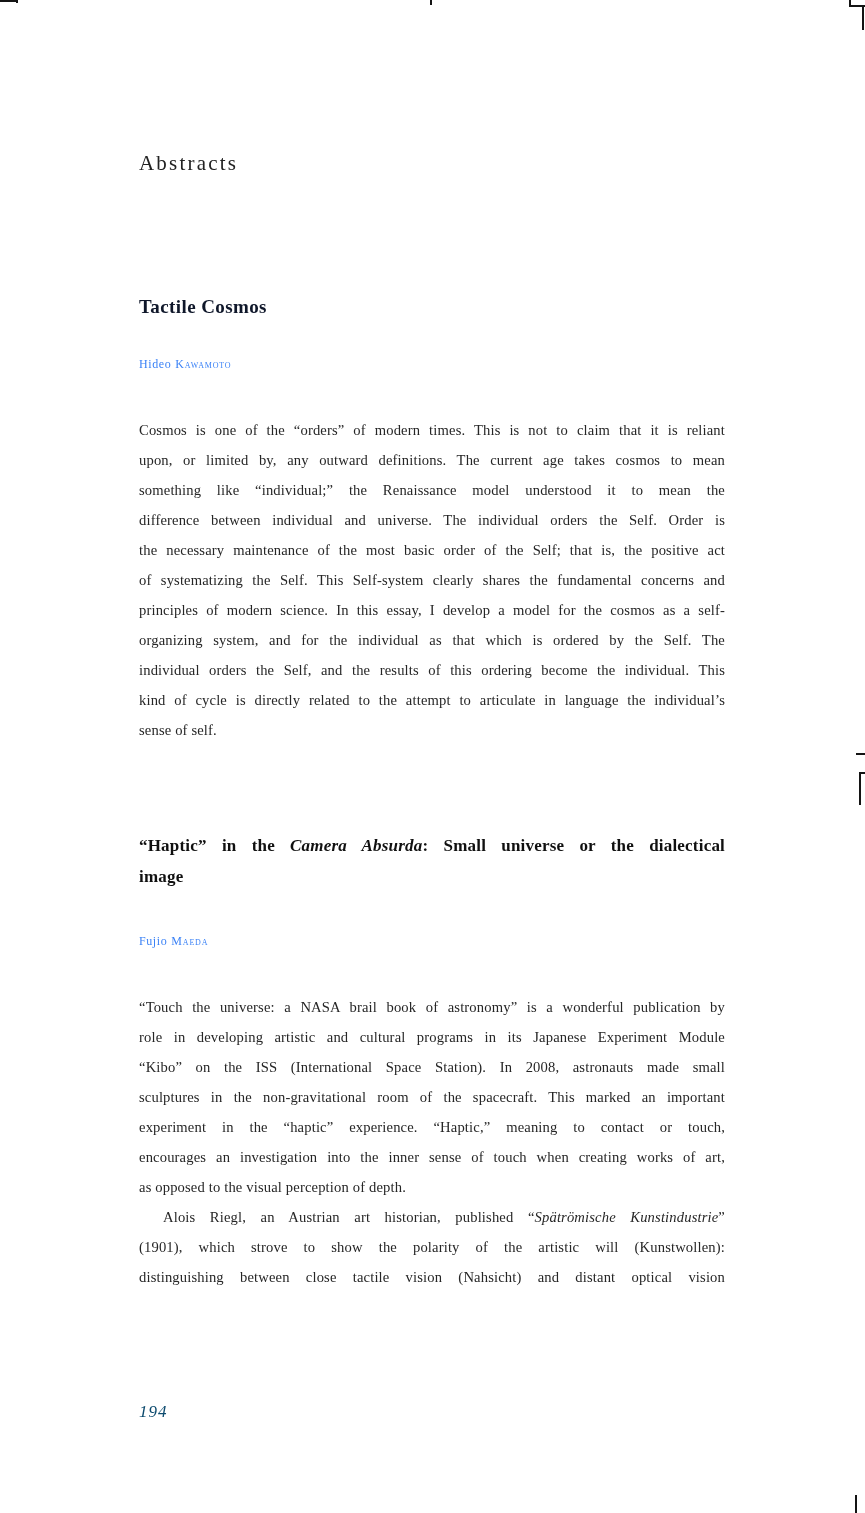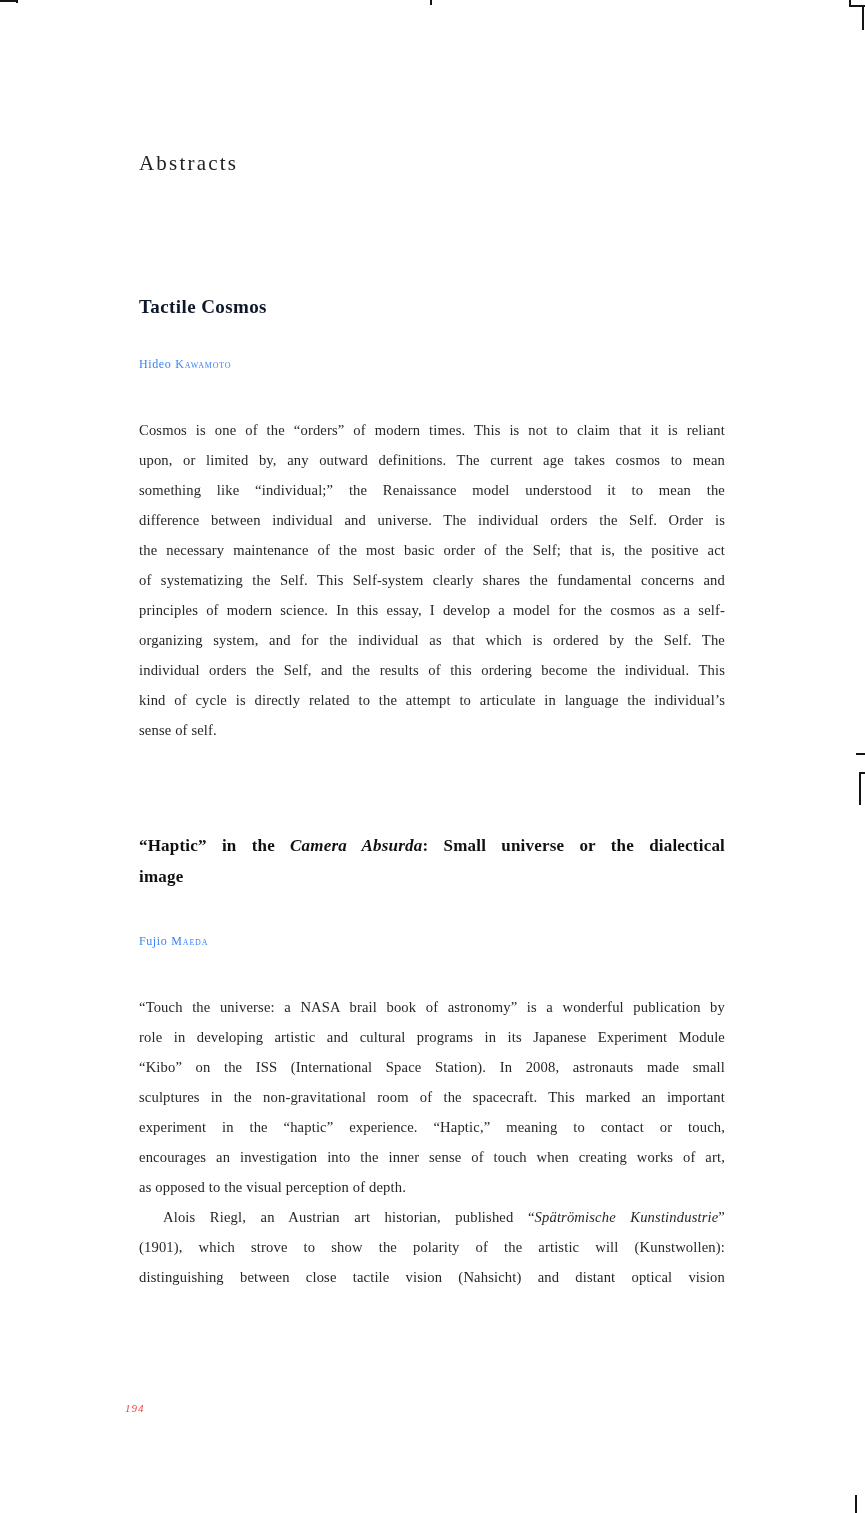--- a/index.html
+++ b/index.html
@@ -63,25 +63,25 @@
   }
   .h2-block .tline.last{text-align-last:left;}
   .h2{top:830px;}
 
   .i{font-style:italic;}
   .b{font-weight:bold;}
   .bi{font-weight:bold;font-style:italic;}
   .sc{font-variant:small-caps;letter-spacing:.8px;}
 
   .pagenum{
-    top:1402px;left:125px;
-    font-size:11px;
+    top:1402px;left:139px;
+    font-size:17px;
     font-style:italic;
     letter-spacing:1px;
-    color:#ef4444;
+    color:#0c4a6e;
   }
 
   
   .mark{position:absolute;background:#141414;}
 </style>
 </head>
 <body>
 
 <div id="page">
 

